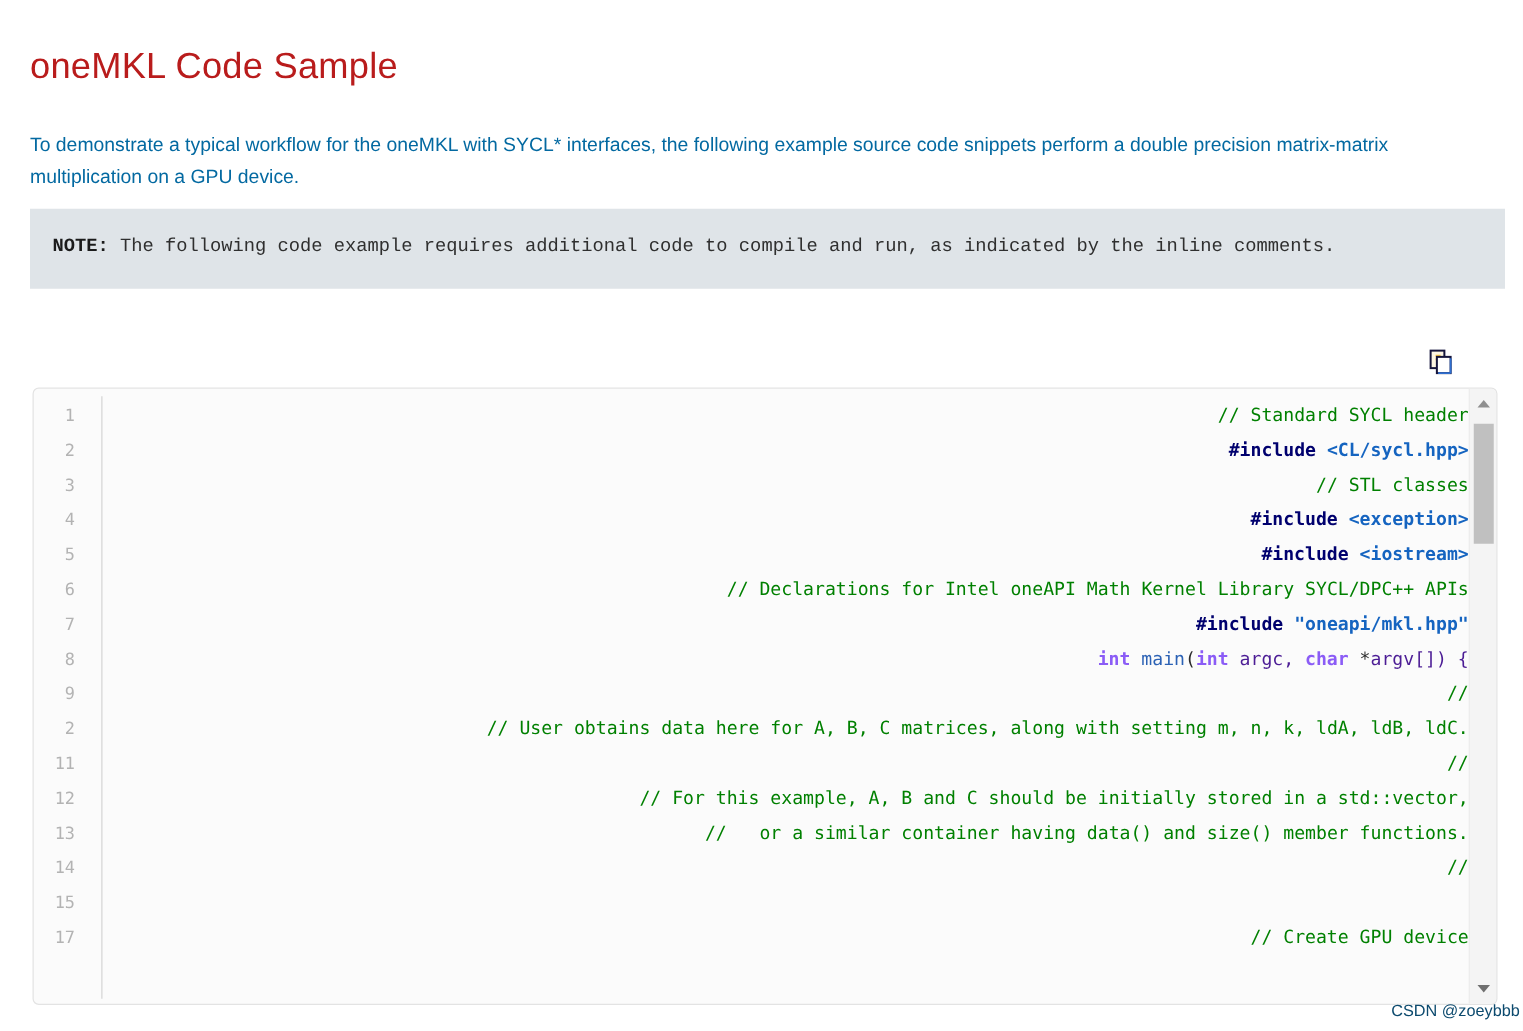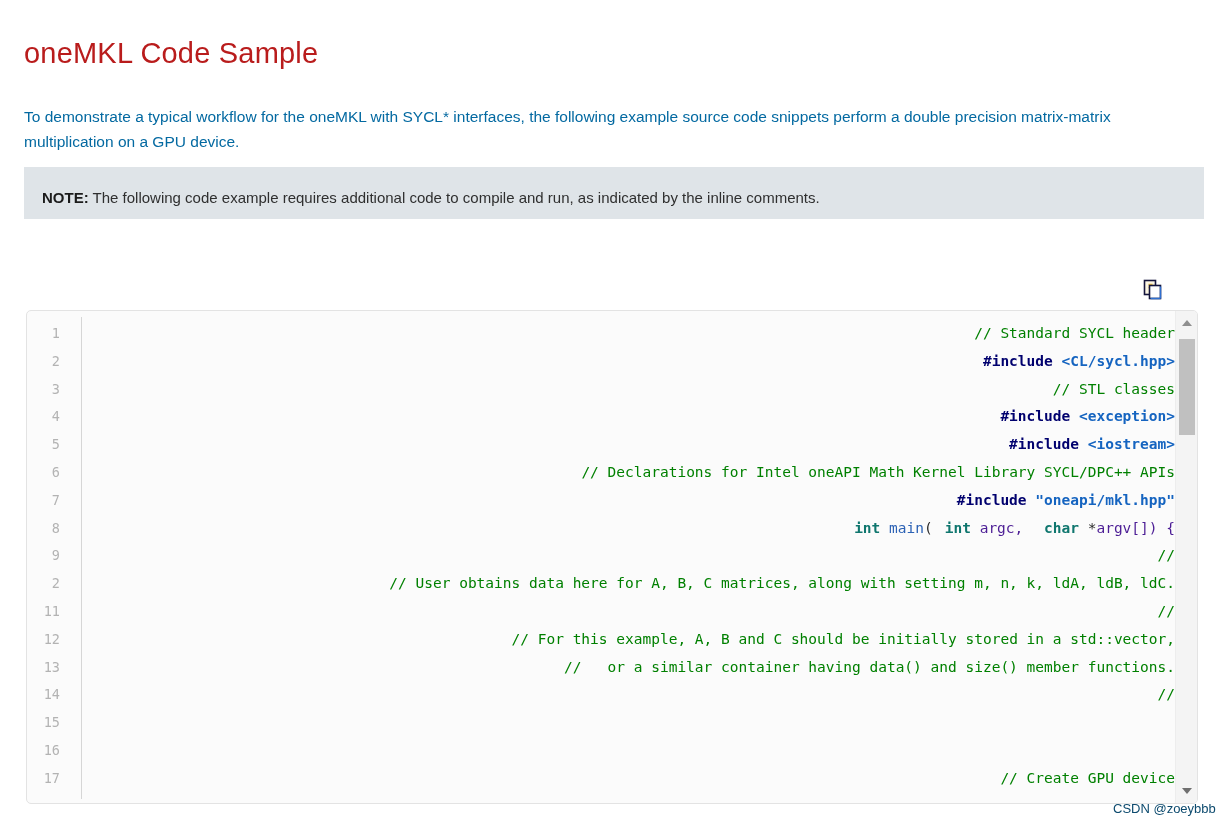--- a/index.html
+++ b/index.html
@@ -47,22 +47,23 @@
     color: #0369a1;
     font-weight: 400;
   }
 
   
   .note-box {
     position: absolute;
     left: 24px;
     top: 167px;
     width: 1180px;
-    height: 52px;
+    height: 64px;
     background: #dfe4e8;
+    font-family: Liberation Mono, monospace;
   }
   .note-text {
     position: absolute;
     left: 18px;
     top: 20px;
     font-size: 15px;
     line-height: 22px;
     color: #2f2f2f;
     white-space: nowrap;
   }
@@ -142,21 +143,21 @@
     white-space: pre;
     color: #2b2b2b;
     text-align: right;
   }
 
   
   .t-comment  { color: #008000; }
   .t-pre      { color: #00006e; font-weight: 700; }
   .t-inc      { color: #1564c0; font-weight: 600; }
   .t-str      { color: #1564c0; font-weight: 600; }
-  .t-kw       { color: #0f766e; font-weight: 600; margin-left: 12px; }
+  .t-kw       { color: #8b5cf6; font-weight: 600; }
   .t-fn       { color: #2c62b5; }
   .t-plain    { color: #4c1d95; }
   .t-op       { color: #2b2b2b; }
 
   
   .scrollbar {
     position: absolute;
     right: 0;
     top: 0;
     bottom: 0;
@@ -242,21 +243,20 @@
           <div class="code-line"><span class="ln">6</span><span class="code-text"><span class="t-comment">// Declarations for Intel oneAPI Math Kernel Library SYCL/DPC++ APIs</span></span></div>
           <div class="code-line"><span class="ln">7</span><span class="code-text"><span class="t-pre">#include</span><span class="t-plain"> </span><span class="t-str">"oneapi/mkl.hpp"</span></span></div>
           <div class="code-line"><span class="ln">8</span><span class="code-text"><span class="t-kw">int</span><span class="t-plain"> </span><span class="t-fn">main</span><span class="t-op">(</span><span class="t-kw">int</span><span class="t-plain"> argc, </span><span class="t-kw">char</span><span class="t-plain"> </span><span class="t-op">*</span><span class="t-plain">argv[]) {</span></span></div>
           <div class="code-line"><span class="ln">9</span><span class="code-text"><span class="t-plain">    </span><span class="t-comment">//</span></span></div>
           <div class="code-line"><span class="ln">2</span><span class="code-text"><span class="t-plain">    </span><span class="t-comment">// User obtains data here for A, B, C matrices, along with setting m, n, k, ldA, ldB, ldC.</span></span></div>
           <div class="code-line"><span class="ln">11</span><span class="code-text"><span class="t-plain">    </span><span class="t-comment">//</span></span></div>
           <div class="code-line"><span class="ln">12</span><span class="code-text"><span class="t-plain">    </span><span class="t-comment">// For this example, A, B and C should be initially stored in a std::vector,</span></span></div>
           <div class="code-line"><span class="ln">13</span><span class="code-text"><span class="t-plain">    </span><span class="t-comment">//   or a similar container having data() and size() member functions.</span></span></div>
           <div class="code-line"><span class="ln">14</span><span class="code-text"><span class="t-plain">    </span><span class="t-comment">//</span></span></div>
           <div class="code-line"><span class="ln">15</span><span class="code-text"></span></div>
-          <div class="code-line"><span class="ln">16</span><span class="code-text"></span></div>
           <div class="code-line"><span class="ln">17</span><span class="code-text"><span class="t-plain">    </span><span class="t-comment">// Create GPU device</span></span></div>
         </div>
     </div>
 
     <div class="scrollbar">
       <div class="sb-arrow up">
           <i></i>
         </div>
       <div class="sb-thumb" id="sb-thumb" style="top: 28px; height: 96px;"></div>
       <div class="sb-arrow down">

